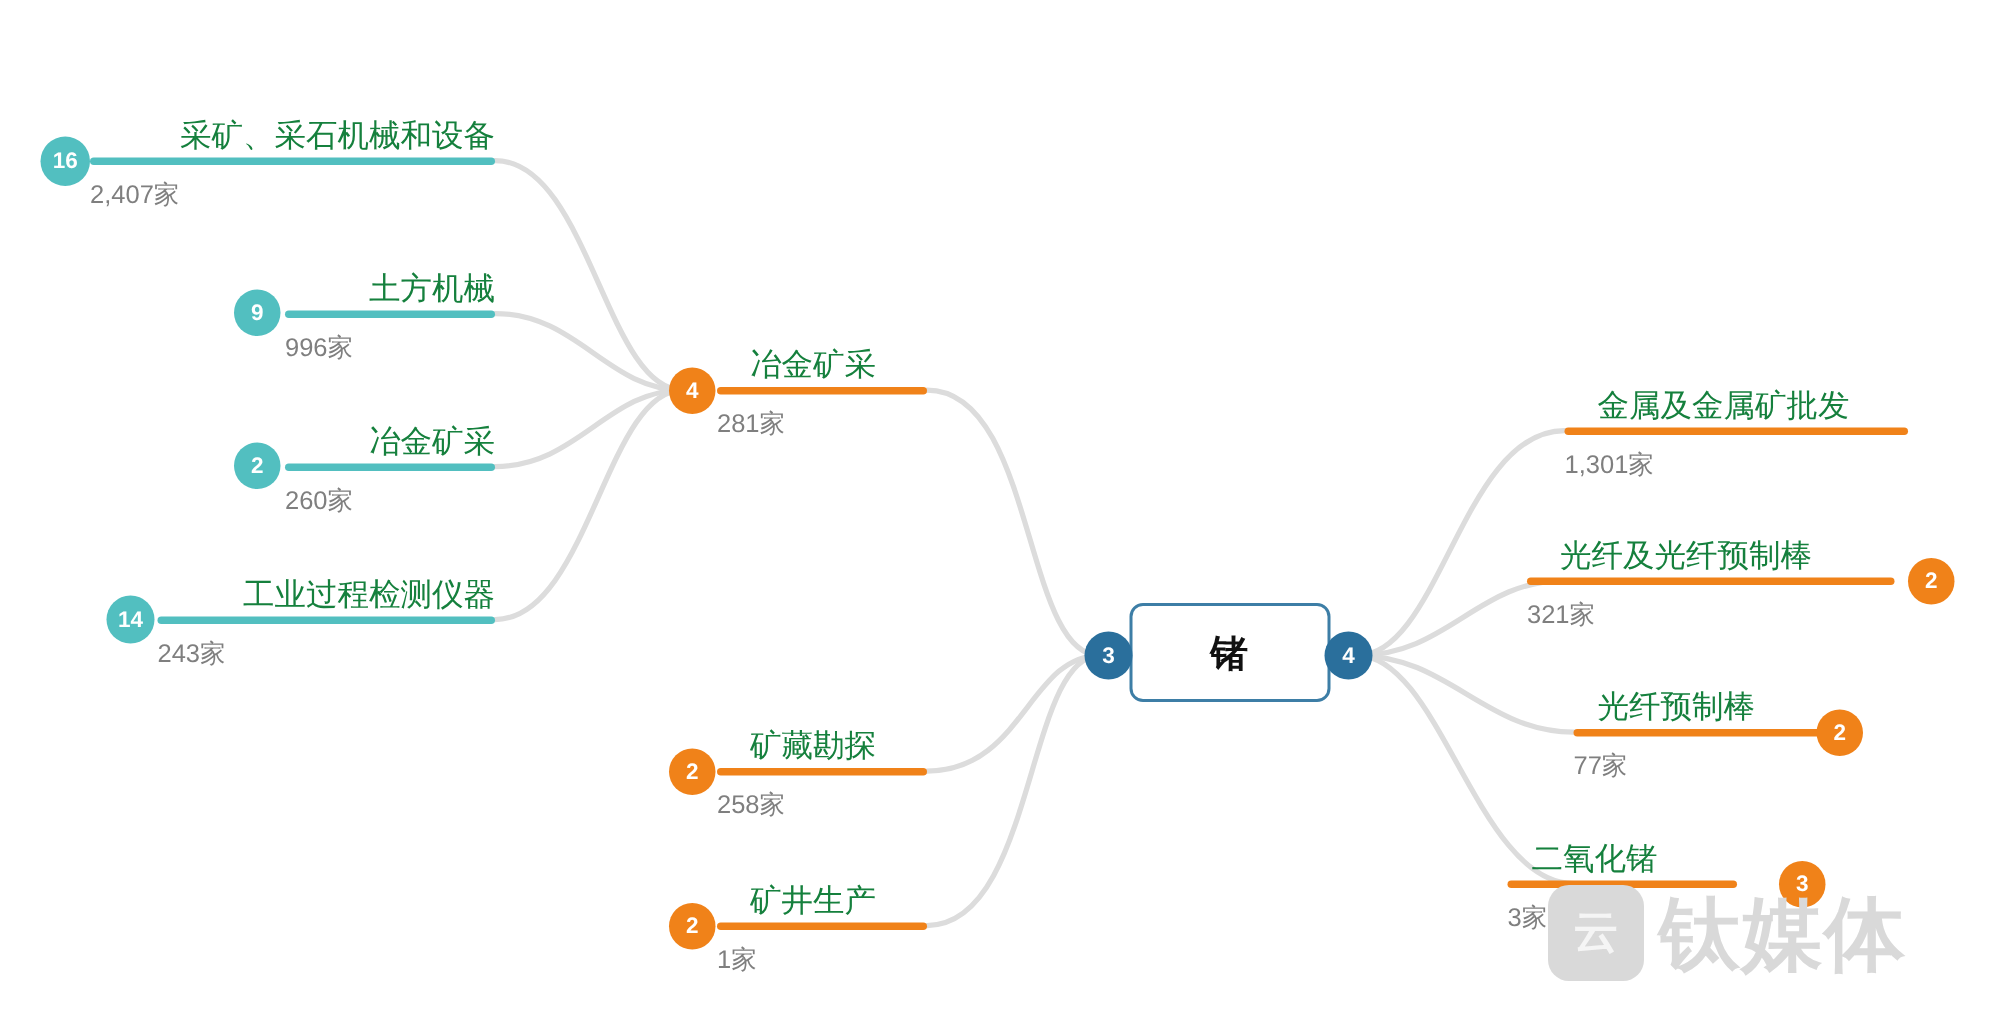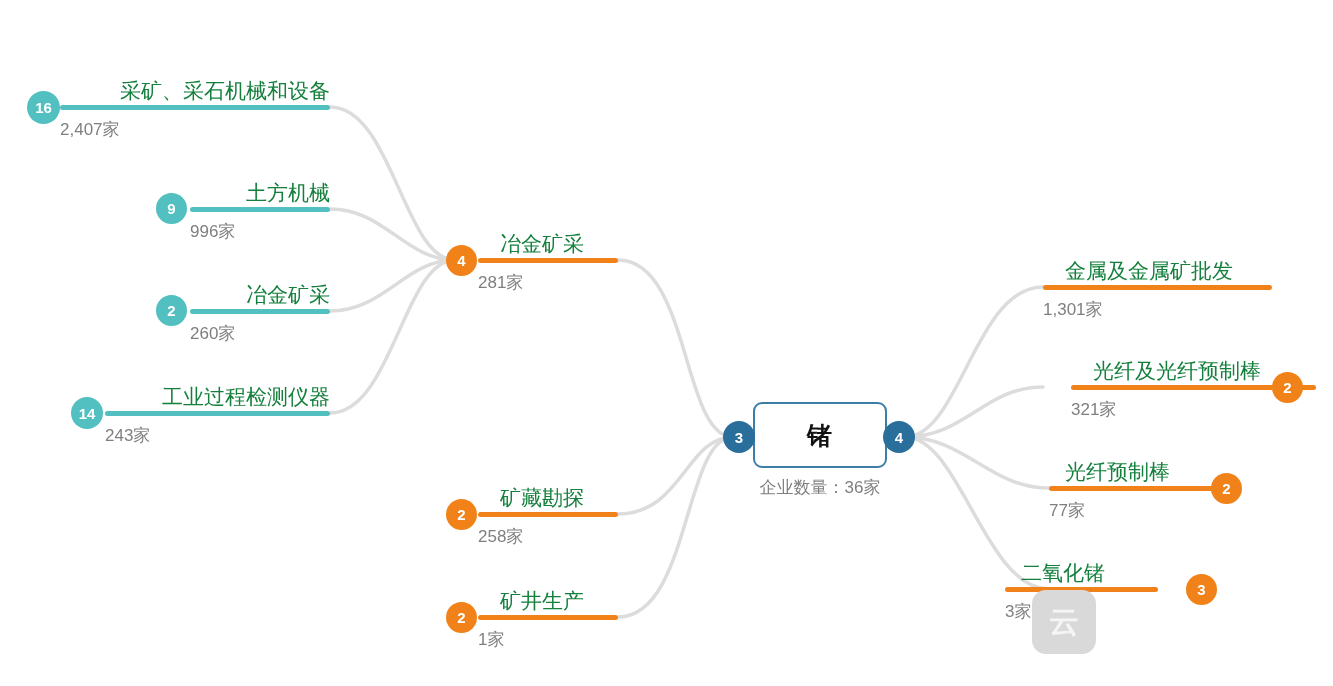--- a/index.html
+++ b/index.html
@@ -228,29 +228,28 @@
     <div class="title ta-left" style="left:22px;">矿井生产</div>
     <div class="count ca-center">1家</div>
   </div>
   <div class="badge orange" style="left:446px; top:602px; width:31px; height:31px;">2</div>
 
   <div id="center-node">
     <span class="center-label">锗</span>
   </div>
   <div class="badge blue" style="left:723px; top:421px; width:32px; height:32px;">3</div>
   <div class="badge blue" style="left:883px; top:421px; width:32px; height:32px;">4</div>
-  <div id="center-sub">企业数量：36家</div>
 
   <div class="node" style="left:1043px; top:285px; width:229px; height:5px;">
     <div class="bar" style="width:229px; background:#f08219;"></div>
     <div class="title ta-left" style="left:22px;">金属及金属矿批发</div>
     <div class="count ca-center">1,301家</div>
   </div>
 
-  <div class="node" style="left:1071px; top:385px; width:245px; height:5px;">
+  <div class="node" style="left:1018px; top:385px; width:245px; height:5px;">
     <div class="bar" style="width:245px; background:#f08219;"></div>
     <div class="title ta-left" style="left:22px;">光纤及光纤预制棒</div>
     <div class="count ca-center" style="left:0; right:60px;">321家</div>
   </div>
   <div class="badge orange" style="left:1272px; top:372px; width:31px; height:31px;">2</div>
 
   <div class="node" style="left:1049px; top:486px; width:178px; height:5px;">
     <div class="bar" style="width:178px; background:#f08219;"></div>
     <div class="title ta-left" style="left:16px;">光纤预制棒</div>
     <div class="count ca-center" style="left:0; right:40px;">77家</div>
@@ -261,15 +260,16 @@
     <div class="bar" style="width:153px; background:#f08219;"></div>
     <div class="title ta-left" style="left:16px;">二氧化锗</div>
     <div class="count ca-center" style="left:0; right:40px;">3家</div>
   </div>
   <div class="badge orange" style="left:1186px; top:574px; width:31px; height:31px;">3</div>
 
   <div id="watermark">
     <div class="wm-logo">
       <div class="wm-logo-inner">云</div>
     </div>
+    <div class="wm-text">钛媒体</div>
   </div>
 
 </div>
 
 </body></html>

